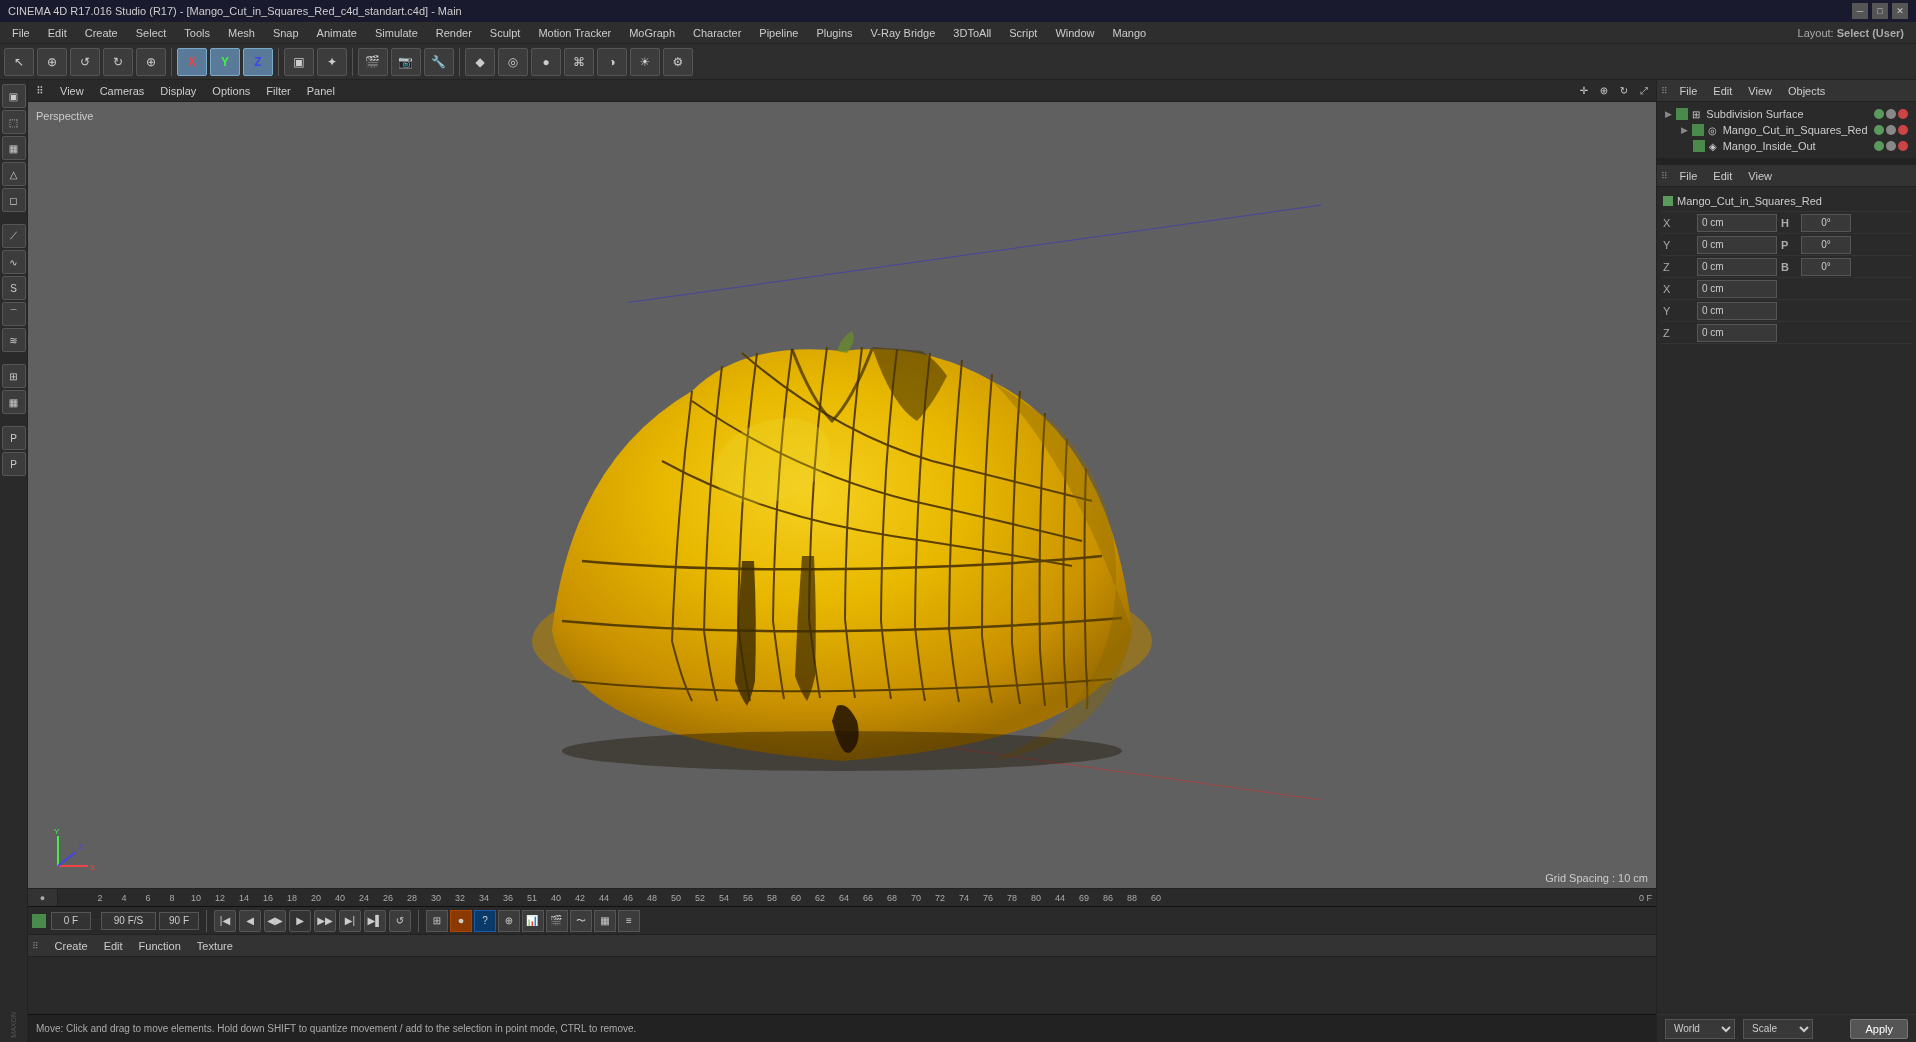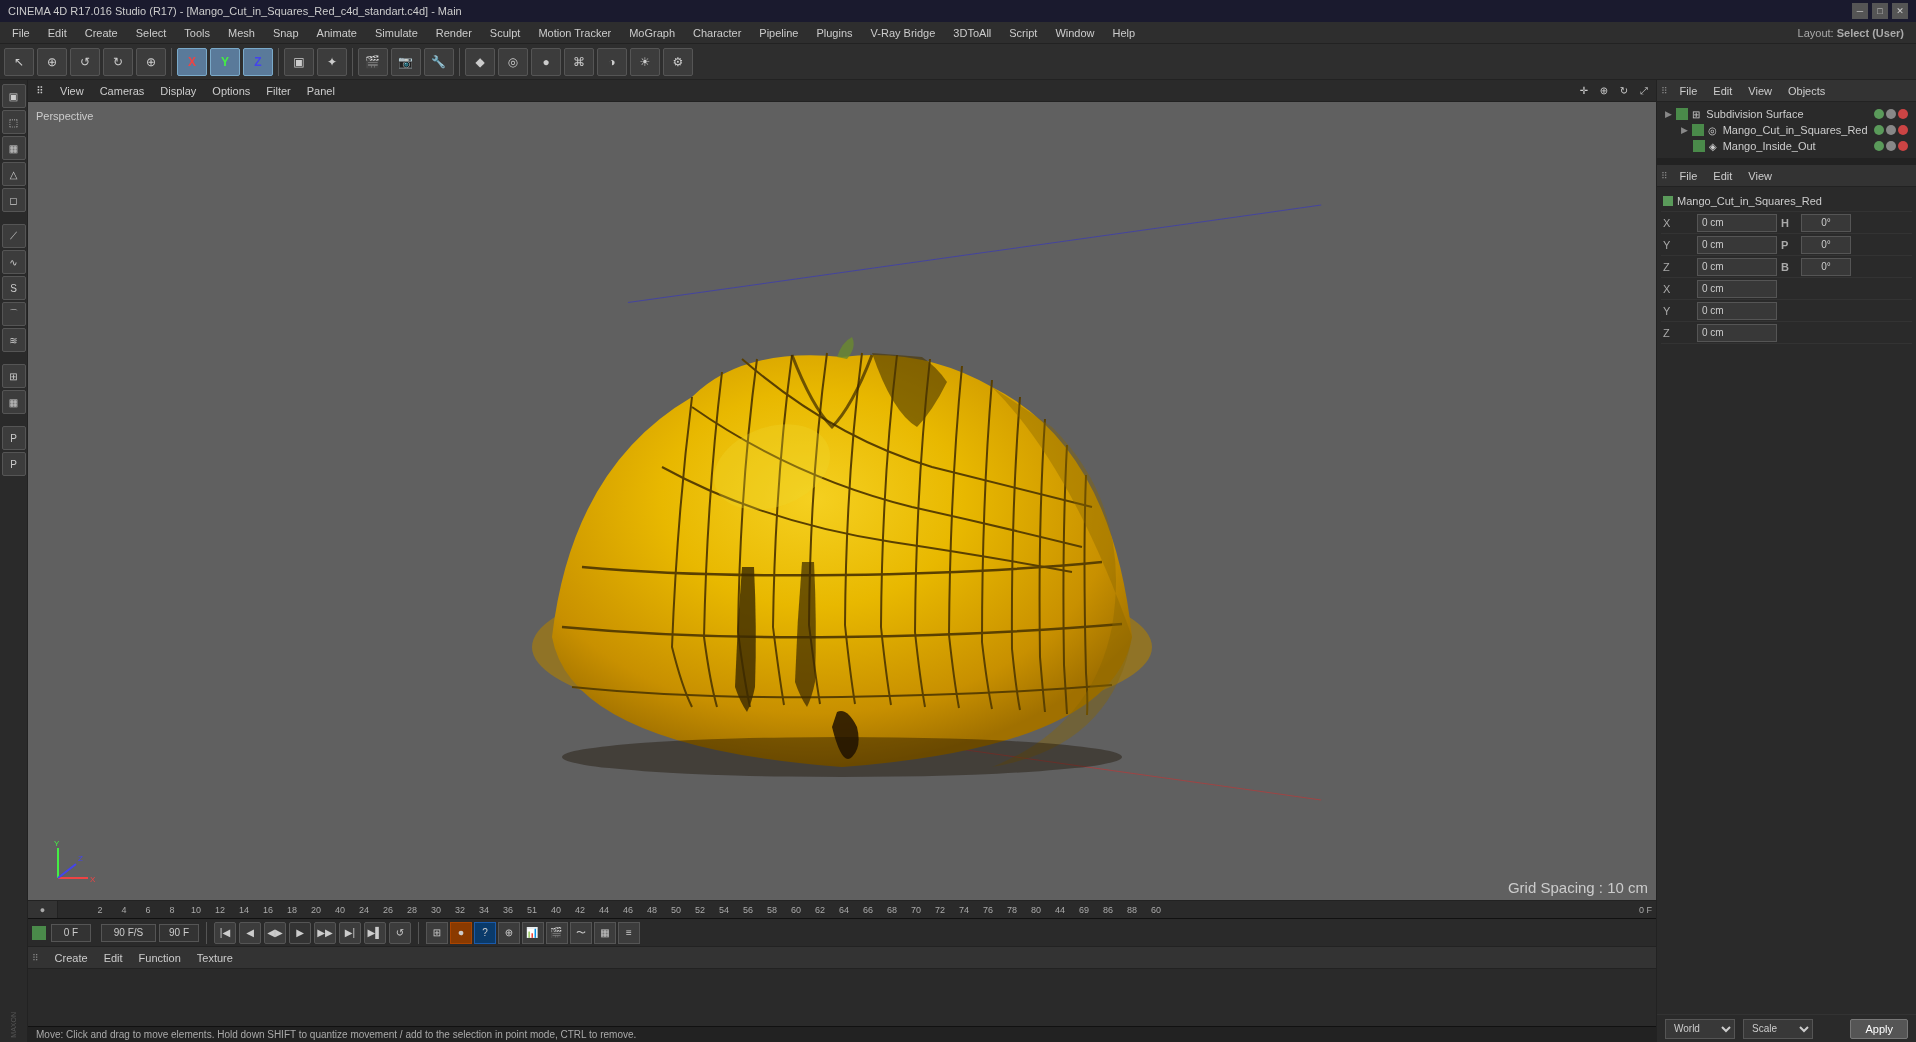--- a/index.html
+++ b/index.html
@@ -153,21 +153,21 @@
       transform: translate(-50%, -45%);
       width: 700px;
       height: 520px;
     }
 
     
     #grid-spacing {
       position: absolute;
       bottom: 4px;
       right: 8px;
-      font-size: 15px;
+      font-size: 11px;
       color: #ccc;
     }
 
     
     #perspective-label {
       position: absolute;
       top: 8px;
       left: 8px;
       font-size: 11px;
       color: #ccc;
@@ -420,21 +420,21 @@
       border-radius: 2px;
     }
     .mat-label {
       font-size: 10px; color: #ccc; text-align: center;
       margin-top: 2px;
     }
     .mat-item { display: flex; flex-direction: column; align-items: center; }
 
     
     #status-bar {
-      height: 16px;
+      height: 28px;
       background: #222;
       display: flex;
       align-items: center;
       padding: 0 8px;
       font-size: 10px;
       color: #aaa;
       border-top: 1px solid #111;
     }
 
     
@@ -494,21 +494,21 @@
   <span class="menu-item">Sculpt</span>
   <span class="menu-item">Motion Tracker</span>
   <span class="menu-item">MoGraph</span>
   <span class="menu-item">Character</span>
   <span class="menu-item">Pipeline</span>
   <span class="menu-item">Plugins</span>
   <span class="menu-item">V-Ray Bridge</span>
   <span class="menu-item">3DToAll</span>
   <span class="menu-item">Script</span>
   <span class="menu-item">Window</span>
-  <span class="menu-item">Help</span>
+  <span class="menu-item">Mango</span>
   <span class="layout-label">Layout: <strong>Select (User)</strong></span>
 </div>
 
 <div id="toolbar">
   <button class="tool-btn">↖</button>
   <button class="tool-btn">⊕</button>
   <button class="tool-btn">↺</button>
   <button class="tool-btn">↻</button>
   <button class="tool-btn">⊕</button>
   <div class="tool-separator"></div>

